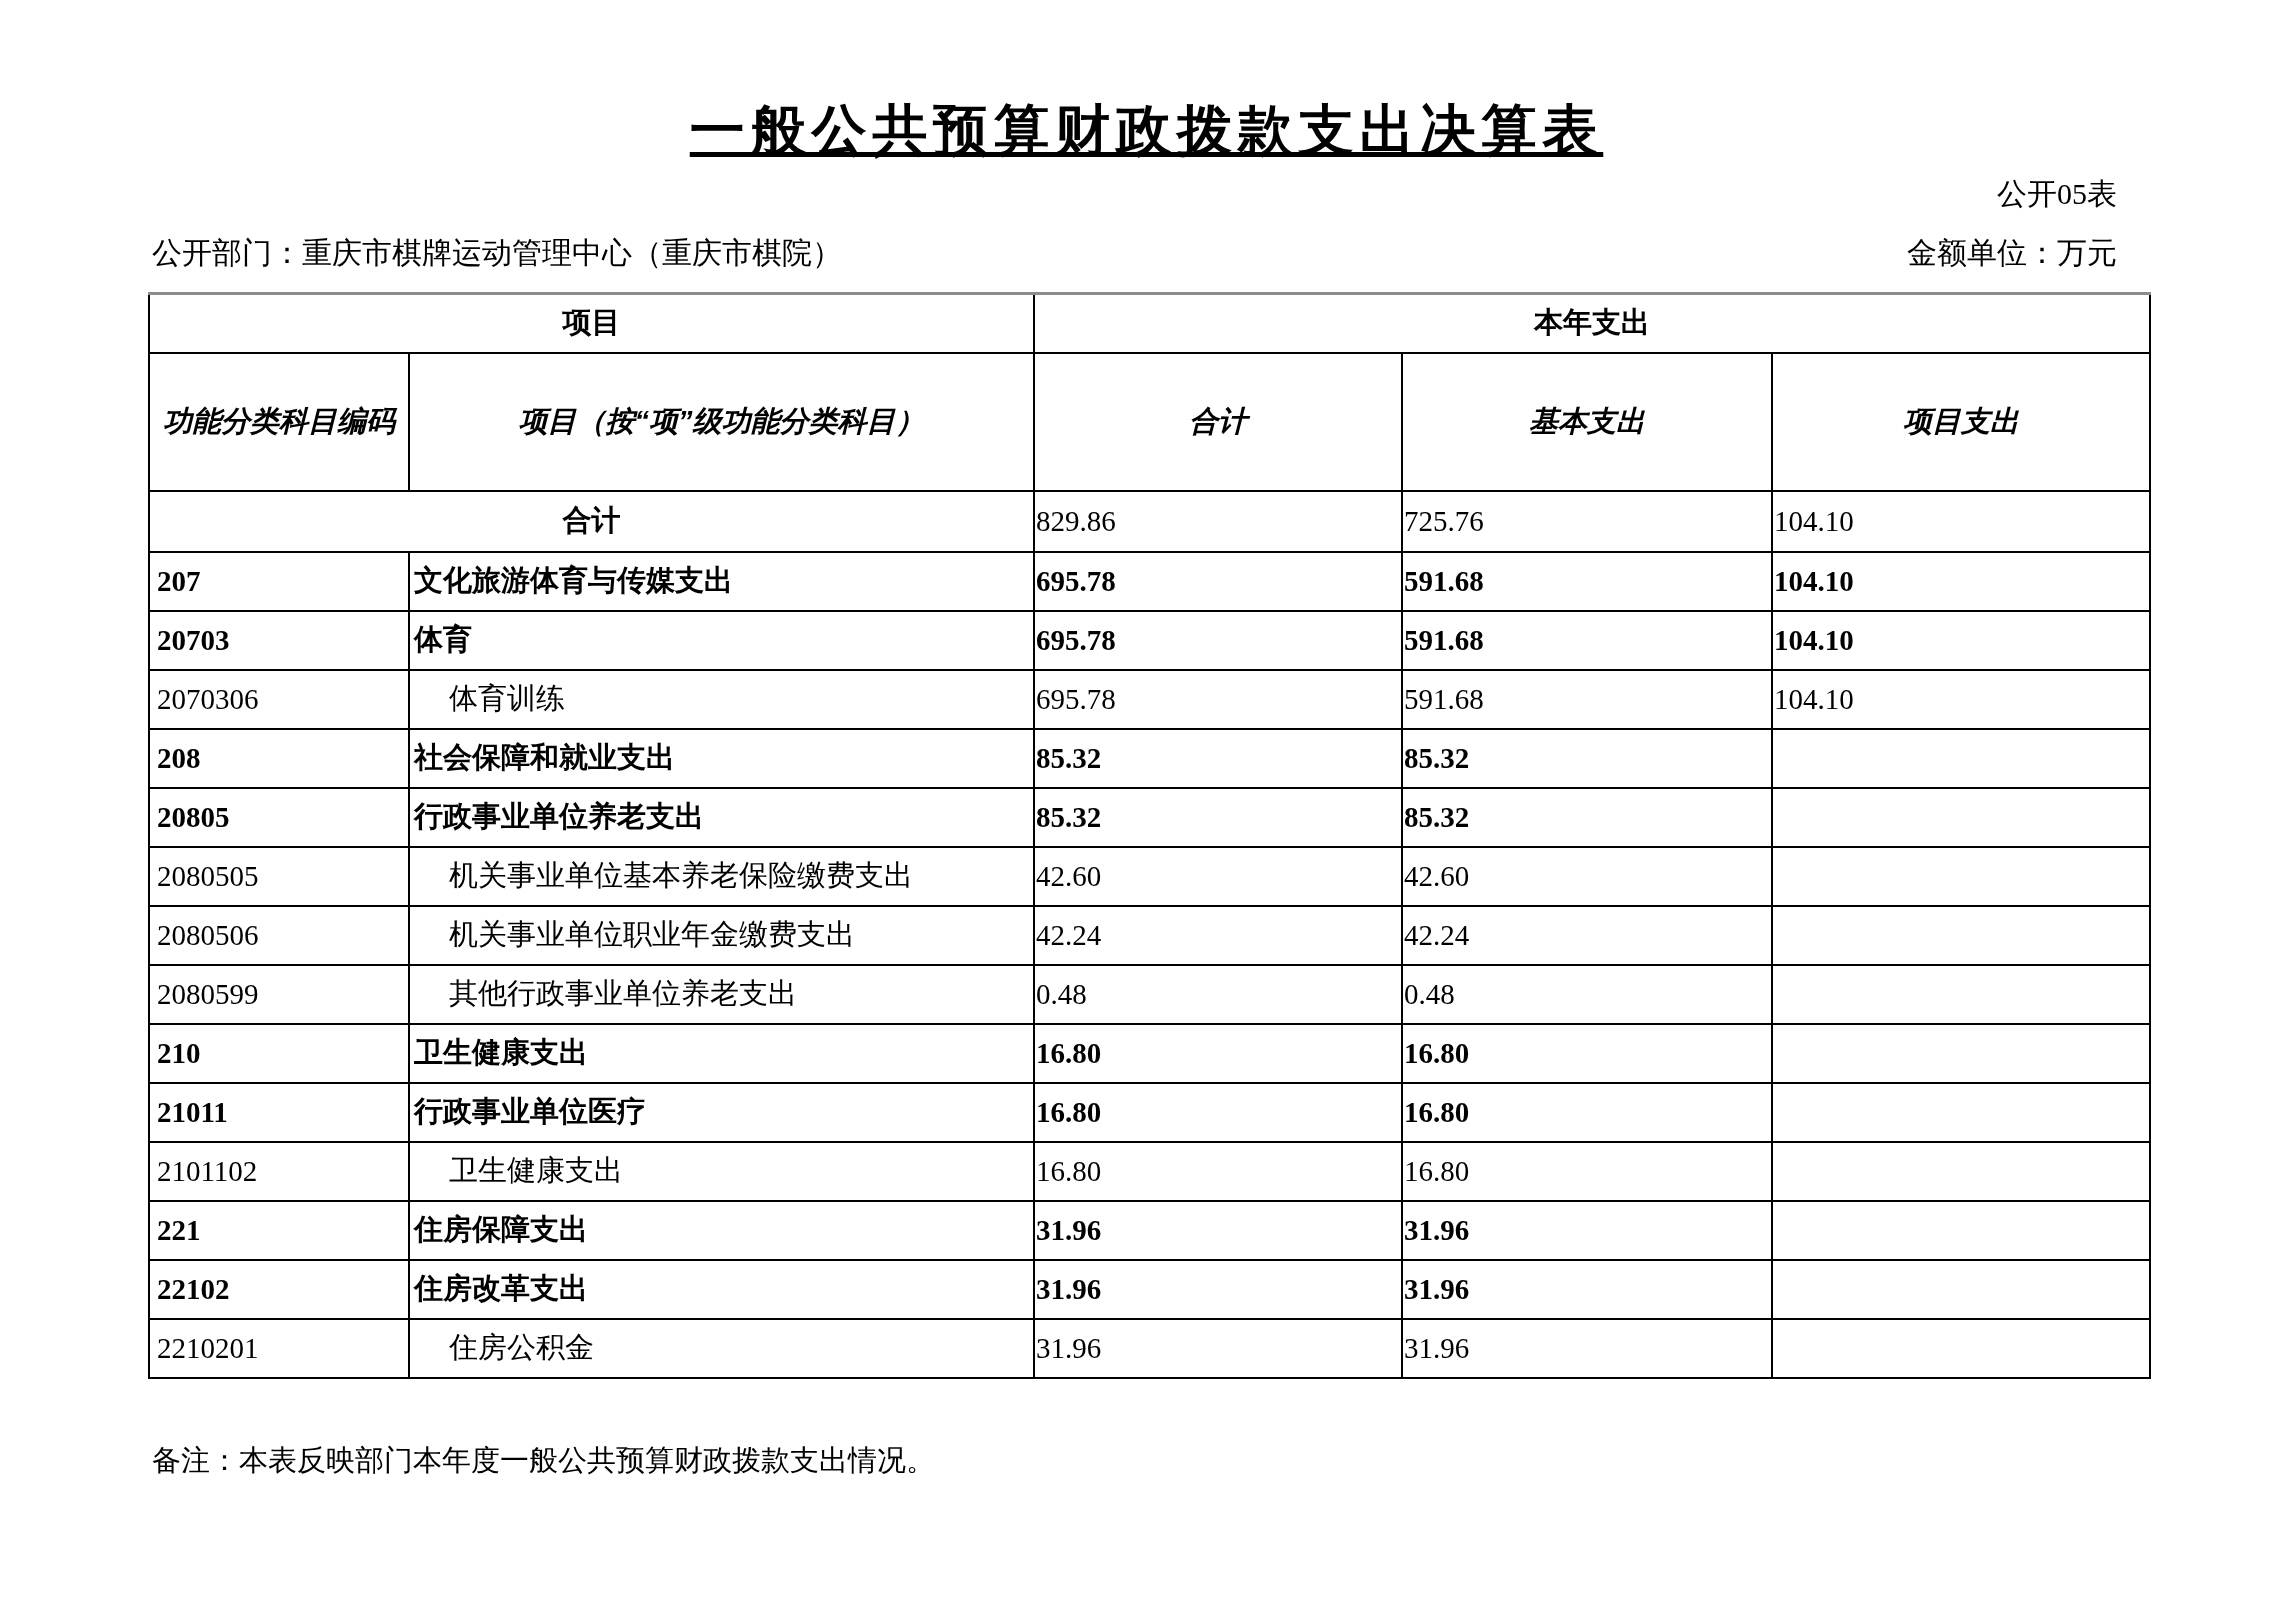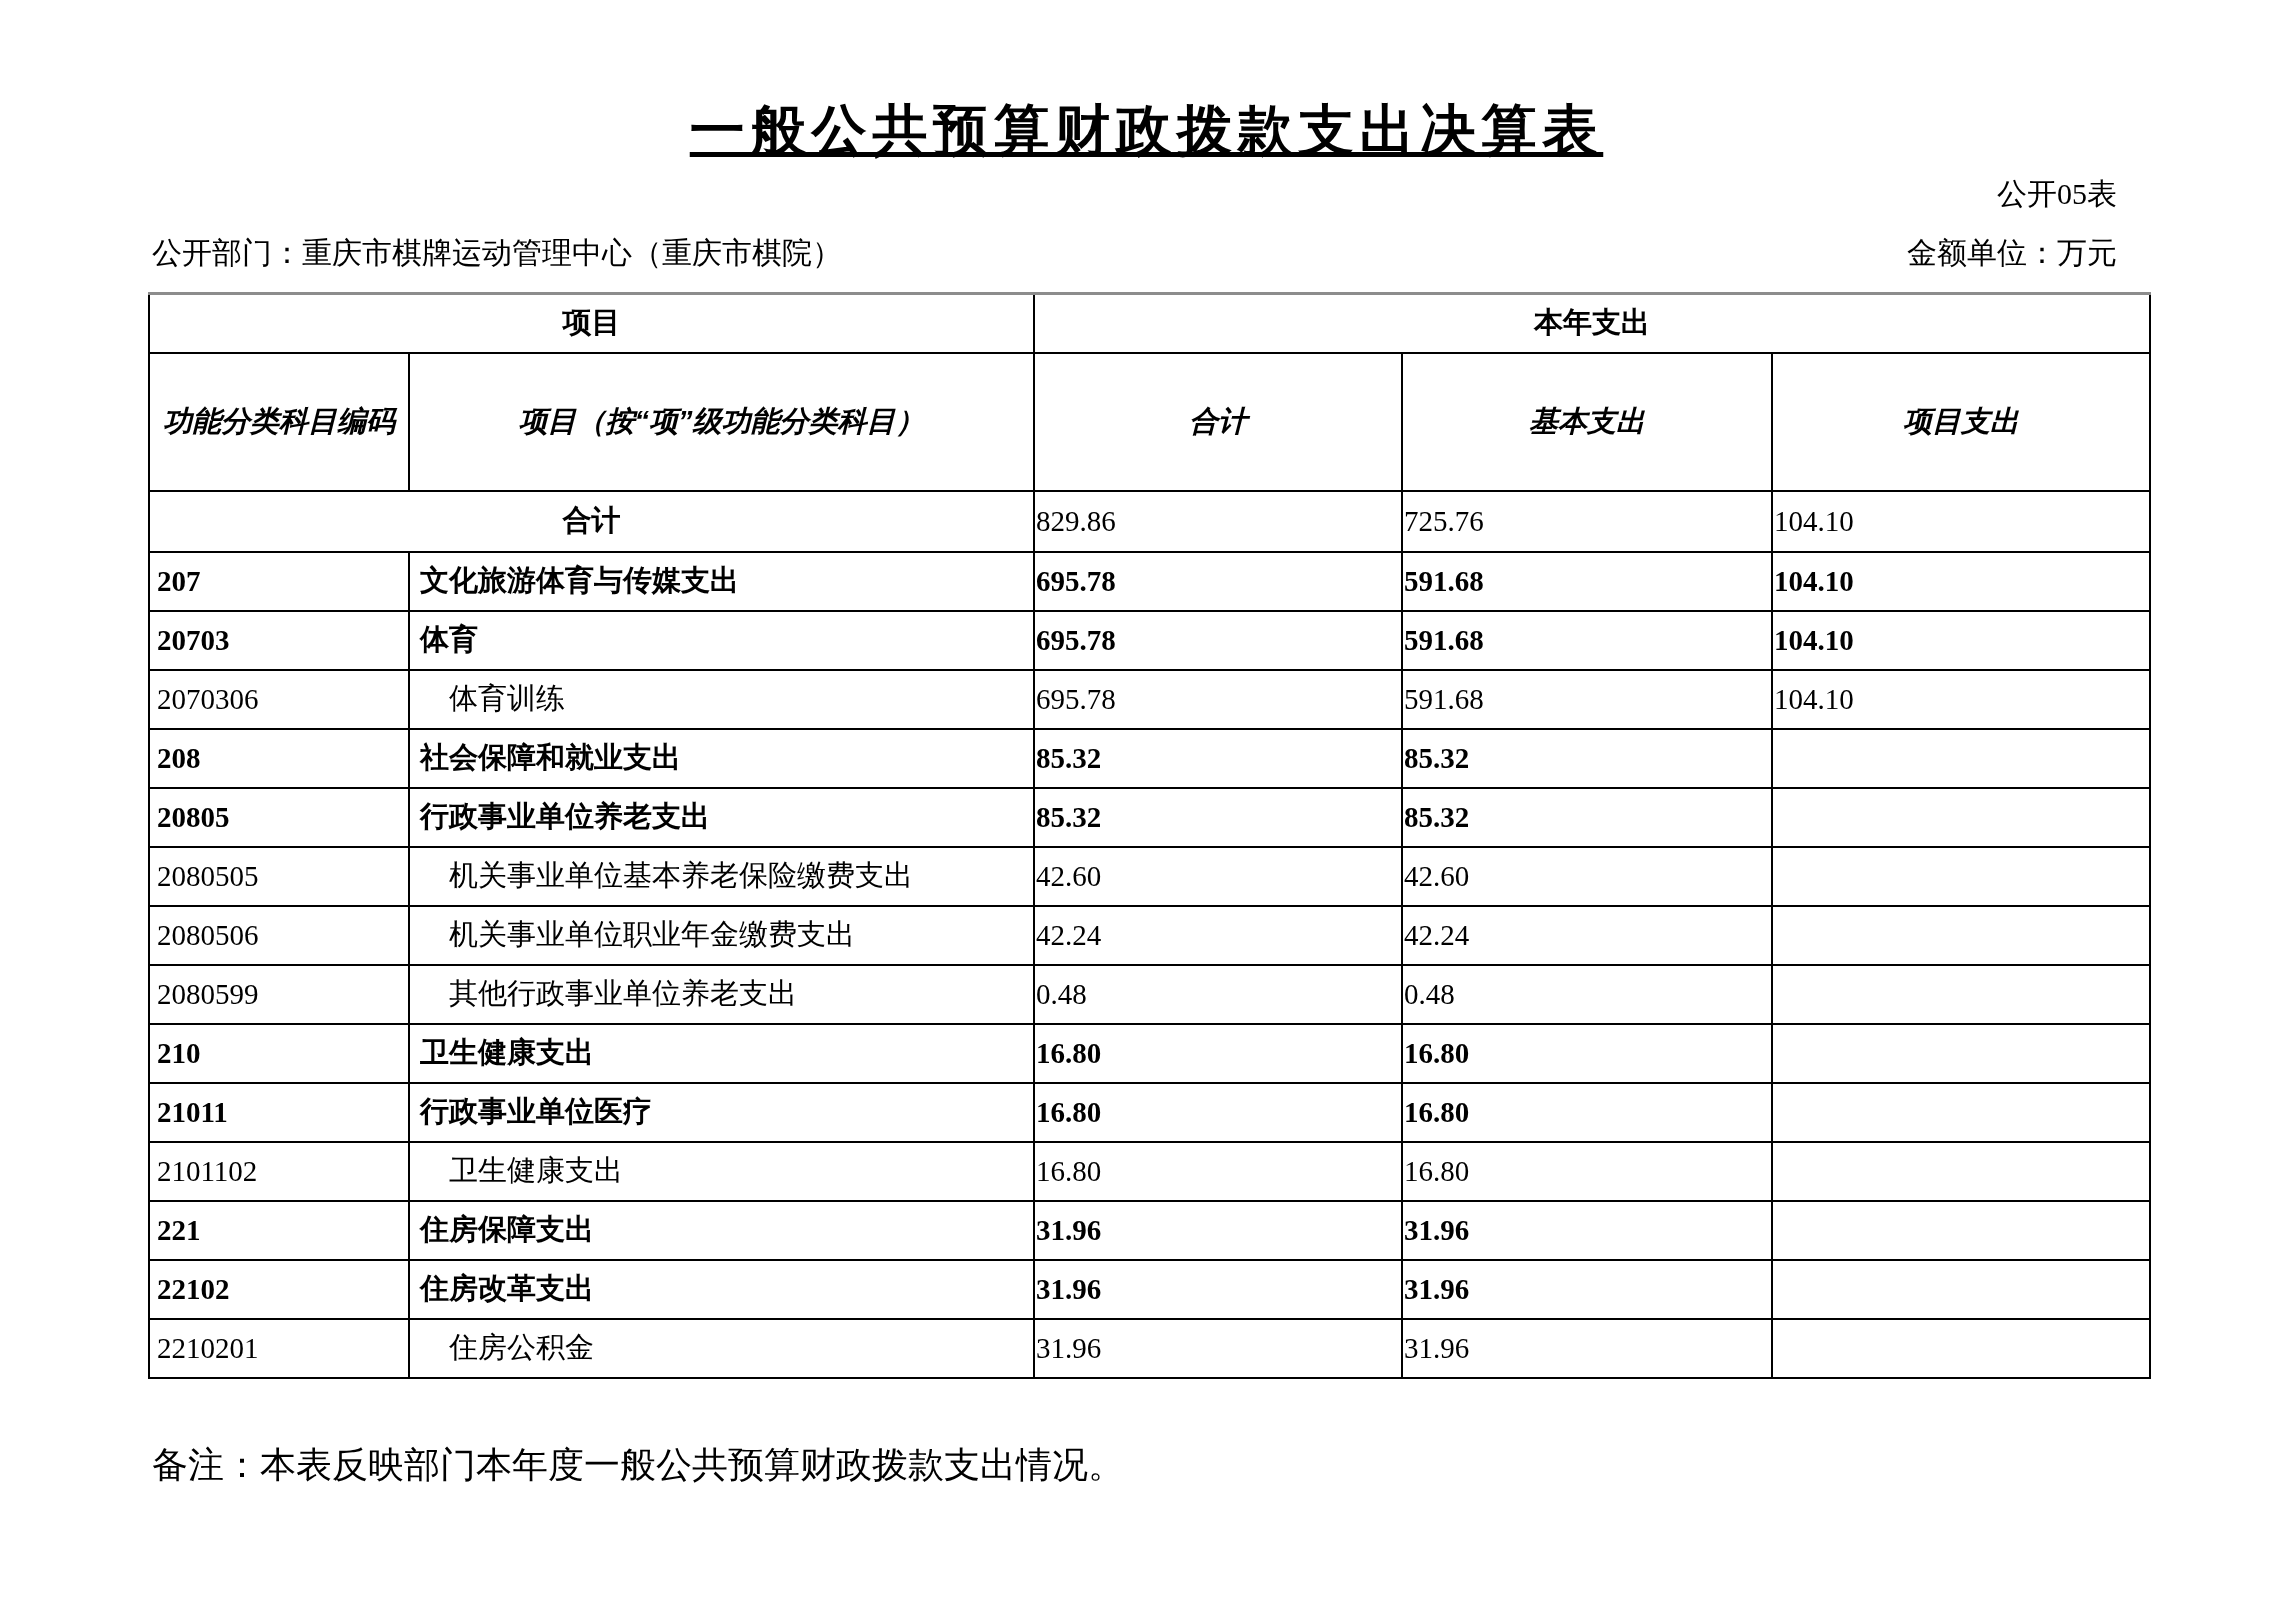--- a/index.html
+++ b/index.html
@@ -45,33 +45,33 @@
   table.main tr.hrow1 th { border-top:3.9px solid #8c8c8c; }
   tr.hrow1 { height:59px; }
   tr.hrow2 { height:138px;font-style:italic; }
   tr.trow  { height:61px; }
   tr.drow  { height:59px; }
   th {
     font-family:"Liberation Sans", sans-serif;
     font-weight:bold; text-align:center;
   }
   td.code { text-align:left; padding-left:6.9px; }
-  td.name { text-align:left; padding-left:10px; }
+  td.name { text-align:left; padding-left:4px; }
   td.num  { padding-right:9.8px; }
   tr.cat td { font-weight:bold;margin-left:21px; }
   tr.cat td.name { font-family:"Liberation Sans", sans-serif; }
   tr.sub td { font-weight:normal; }
   tr.sub td.name { padding-left:39px; }
   td.total-label {
     text-align:center; font-weight:bold;
     font-family:"Liberation Sans", sans-serif;
   }
   .note {
     position:absolute; top:1441px; left:152px;
-    font-size:36px;
+    font-size:29px;
   }
 </style>
 </head>
 <body>
 
 <div class="title">一般公共预算财政拨款支出决算表</div>
 <div class="table-code">公开05表</div>
 <div class="meta-dept">公开部门：重庆市棋牌运动管理中心（重庆市棋院）</div>
 <div class="meta-unit">金额单位：万元</div>
 

